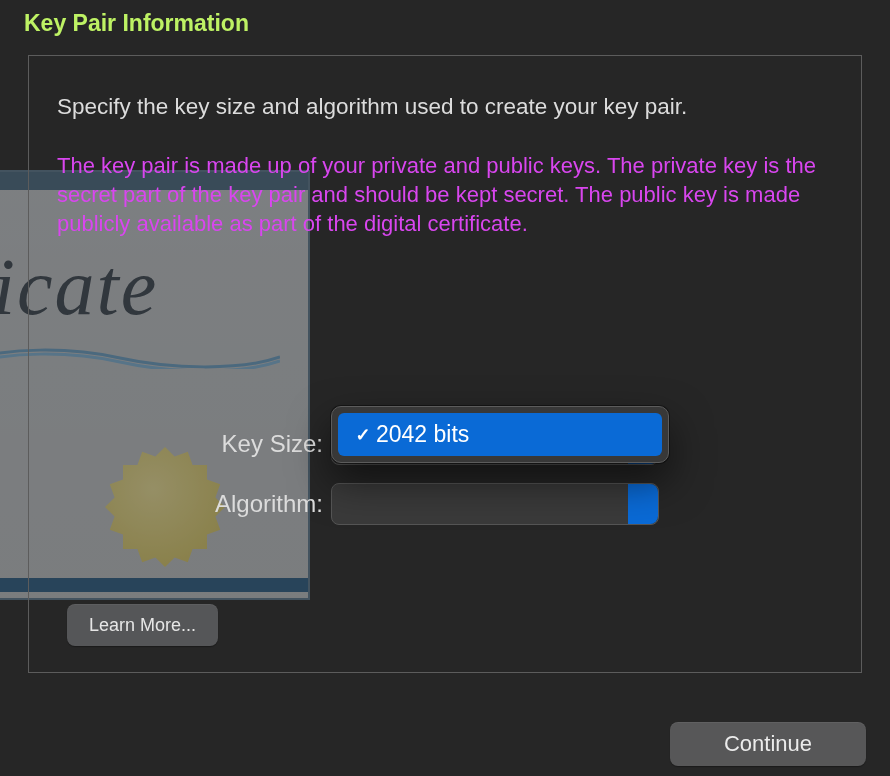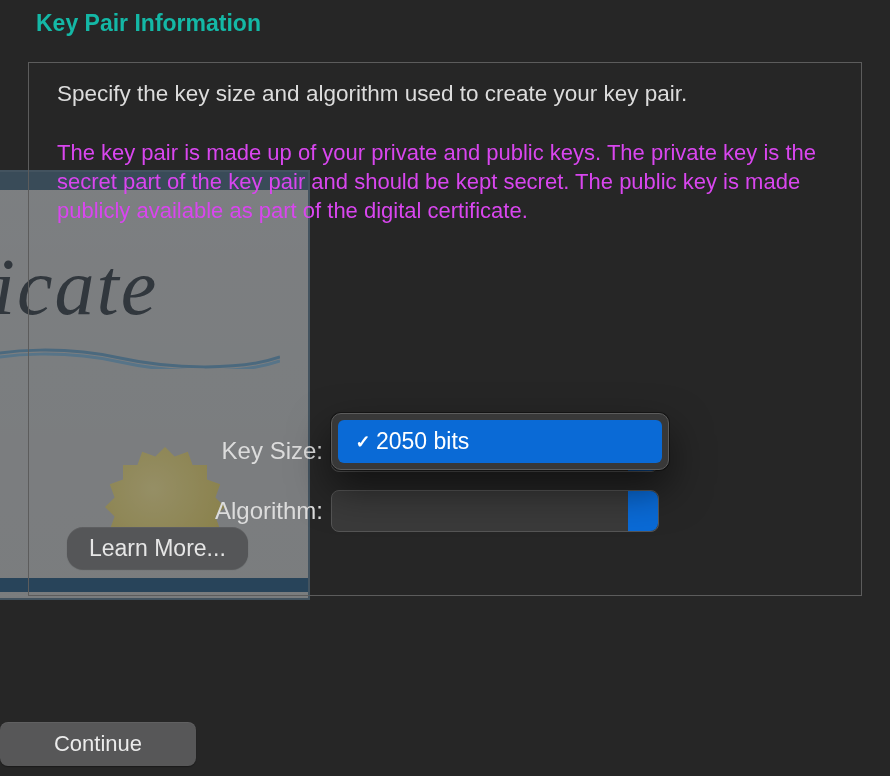--- a/index.html
+++ b/index.html
@@ -12,22 +12,22 @@
       background: #262626;
       width: 890px;
       height: 776px;
       overflow: hidden;
       position: relative;
       color: #d8d8d8;
     }
     .window-title {
       font-size: 23px;
       font-weight: 700;
-      color: #14b8a6;
-      padding: 10px 36px 14px;
+      color: #bef264;
+      padding: 10px 24px 14px;
     }
     .certificate-bg {
       position: absolute;
       left: 0;
       top: 170px;
       width: 310px;
       height: 430px;
       background: linear-gradient(to bottom, #2a3a4a, #1e2a36);
       border: 2px solid #5b788f;
       border-left: none;
@@ -87,26 +87,26 @@
     }
     .cert-bottom-bar {
       position: absolute;
       bottom: 6px; left: 0; right: 0;
       height: 14px;
       background: #2b5d86;
     }
     .panel {
       position: absolute;
       left: 28px;
-      top: 62px;
+      top: 55px;
       width: 834px;
-      height: 534px;
+      height: 618px;
       border: 0.5px solid #5c5c5c;
       background: transparent;
-      padding: 16px 28px 20px 28px;
+      padding: 36px 28px 20px 28px;
     }
     .intro {
       font-size: 22.5px;
       line-height: 1.3;
       color: #dcdcdc;
     }
     .desc {
       font-size: 22px;
       line-height: 1.32;
       color: #d946ef;
@@ -188,34 +188,34 @@
     }
     .learn-more {
       position: absolute;
       left: 38px;
       bottom: 26px;
       height: 42px;
       padding: 0 22px;
       background: #555658;
       color: #e6e6e6;
       border: none;
-      border-radius: 16px;
-      font-size: 23px;
+      border-radius: 8px;
+      font-size: 18px;
       font-family: inherit;
       cursor: default;
       box-shadow: inset 0 1px 0 rgba(255,255,255,0.05), 0 1px 1px rgba(0,0,0,0.3);
     }
     .footer {
       position: absolute;
       left: 0;
       right: 0;
       bottom: 0;
       height: 64px;
       display: flex;
-      justify-content: flex-start;
+      justify-content: flex-end;
       align-items: center;
       padding-right: 24px;
     }
     .continue-btn {
       height: 44px;
       width: 196px;
       background: #575758;
       color: #ebebeb;
       border: none;
       border-radius: 8px;
@@ -257,21 +257,21 @@
     <div class="form-row">
       <div class="form-label">Algorithm:</div>
       <div class="select-hint">
         <div class="select-cap"></div>
       </div>
     </div>
 
     <div class="dropdown" id="ks-dropdown">
         <div class="dropdown-item selected">
           <span class="check">✓</span>
-          <span>2050 bits</span>
+          <span>2042 bits</span>
         </div>
       </div>
   </div>
 
   <button class="learn-more">Learn More...</button>
 </div>
 
 <div class="footer">
   <button class="continue-btn">Continue</button>
 </div>

